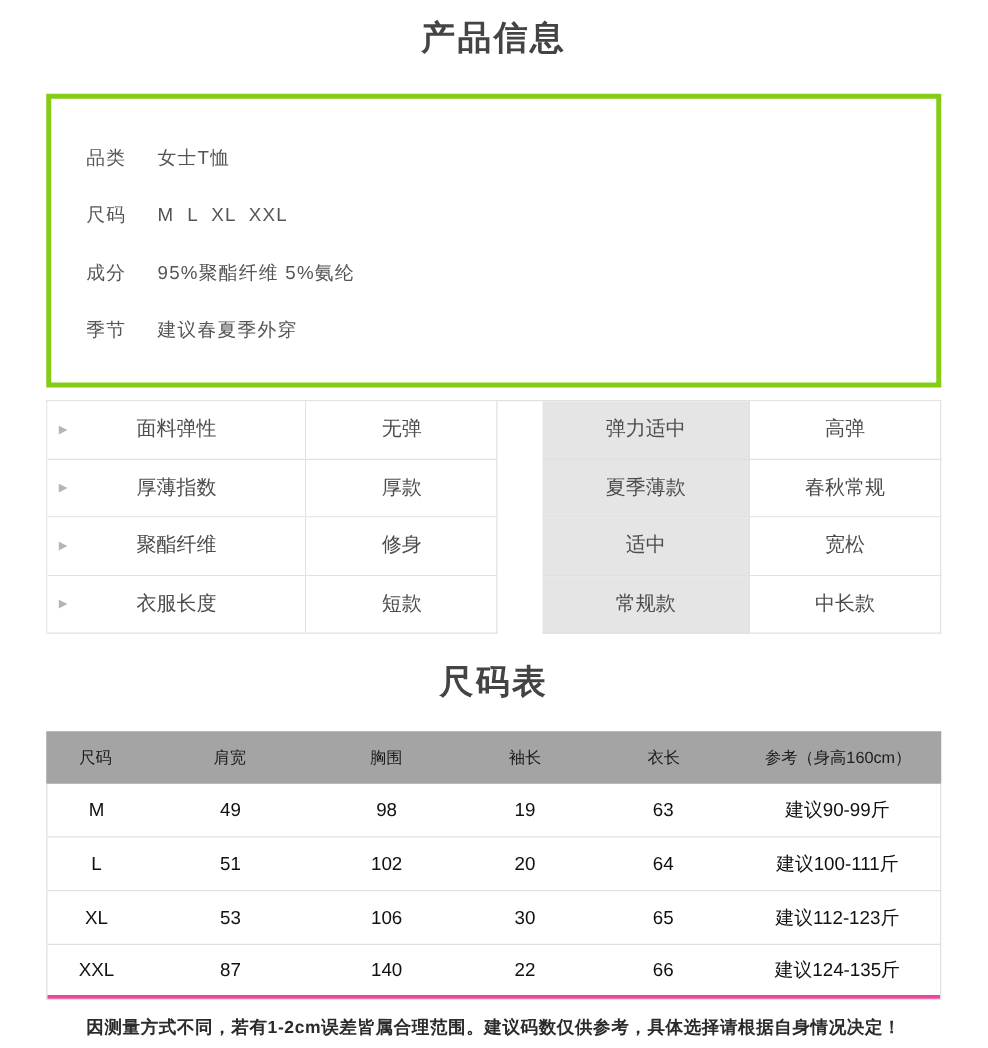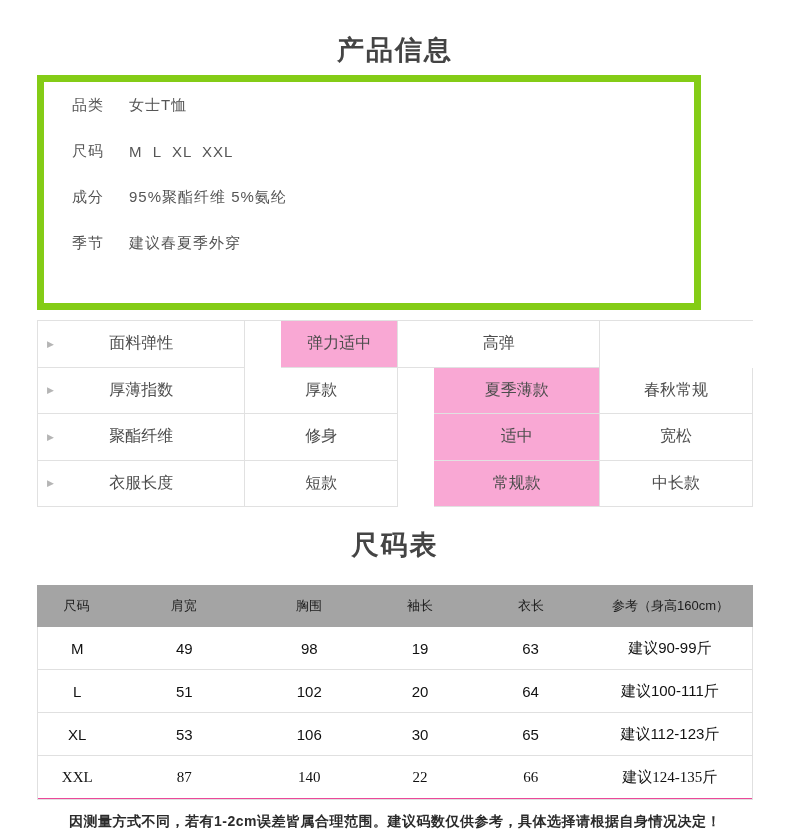--- a/index.html
+++ b/index.html
@@ -11,30 +11,31 @@
     overflow: hidden;
   }
   .page { width: 790px; }
 
   .big-title {
     text-align: center;
     font-size: 27px;
     font-weight: bold;
     color: #444444;
     letter-spacing: 2px;
-    padding-top: 32px;
+    padding-top: 12px;
     height: 75px;
   }
 
   
   .info-card {
     margin: 0 37px;
-    width: 664px;
+    width: 716px;
     height: 235px;
-    border: 7px solid #84cc16;
+    border: 4px solid #84cc16;
+    padding-top: 24px;
   }
   .info-row {
     height: 46px;
     display: flex;
     align-items: center;
     padding-left: 28px;
     font-size: 15px;
     color: #555555;
   }
   .info-label { margin-right: 25px; letter-spacing: 1px; }
@@ -56,21 +57,21 @@
     border-right: 1px solid #e1e1e1;
     border-bottom: 1px solid #e1e1e1;
     display: flex;
     align-items: center;
     justify-content: center;
     font-size: 16px;
     color: #4d4d4d;
     position: relative;
     background: #ffffff;
   }
-  .attr-cell.sel { background: #f9a8d4; margin-left: 36px; }
+  .attr-cell.sel { background: #e5e5e5; margin-left: 36px; }
   .arrow {
     position: absolute;
     left: 9px;
     top: 50%;
     transform: translateY(-50%);
     font-size: 9px;
     color: #b5b5b5;
     line-height: 1;
   }
 
@@ -92,21 +93,21 @@
     border: 1px solid #e0e0e0;
     border-top: none;
   }
   .size-row {
     display: grid;
     grid-template-columns: 11% 19% 16% 15% 16% 23%;
     height: 43px;
     align-items: center;
     border-bottom: 1px solid #e0e0e0;
   }
-  .size-row:last-child { border-bottom: 1px solid #ec4899; font-family: Liberation Serif, serif; }
+  .size-row:last-child { border-bottom: 3px solid #ec4899; }
   .size-row .cell {
     text-align: center;
     font-size: 15px;
     color: #111111;
   }
 
   .footer-note {
     margin-top: 13px;
     text-align: center;
     font-size: 14px;
@@ -141,20 +142,21 @@
     </div>
   </div>
 
   <div class="attr-table">
 
     <div class="attr-row">
       <div class="attr-cell">
         <span class="arrow">▶</span>
         <span>面料弹性</span>
       </div>
+      <div class="attr-cell opt">无弹</div>
       <div class="attr-cell opt sel">弹力适中</div>
       <div class="attr-cell opt">高弹</div>
     </div>
 
     <div class="attr-row">
       <div class="attr-cell">
         <span class="arrow">▶</span>
         <span>厚薄指数</span>
       </div>
       <div class="attr-cell opt">厚款</div>

